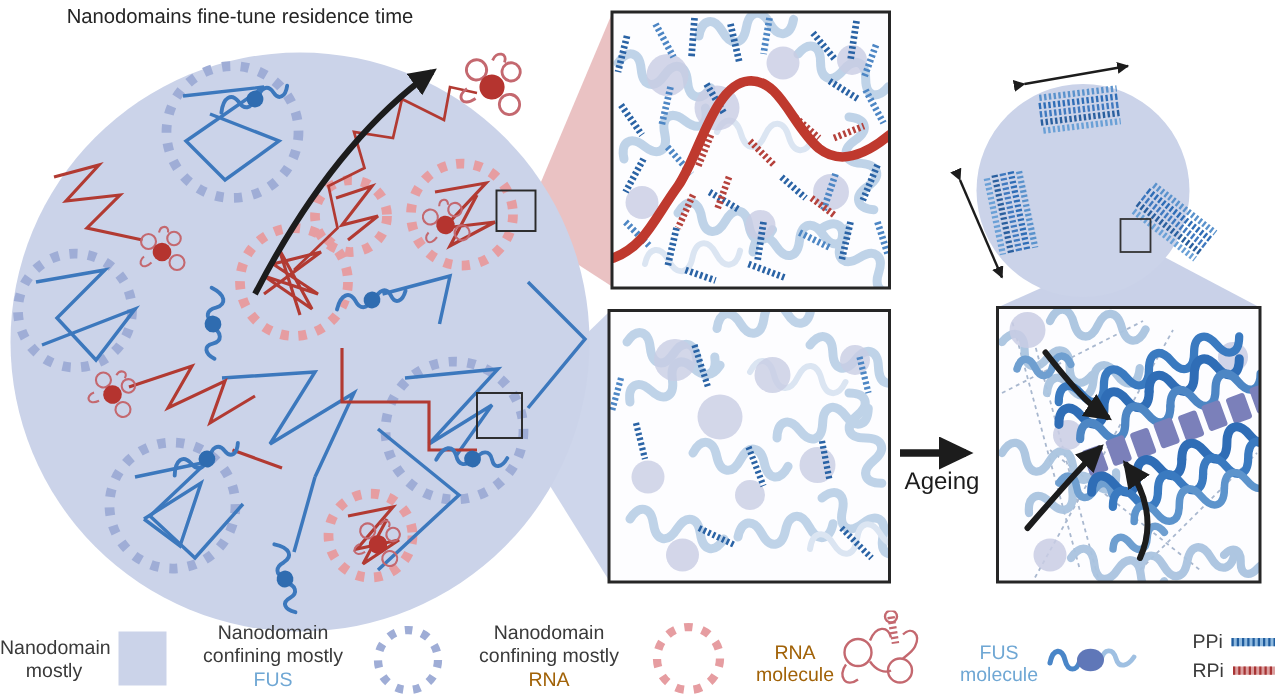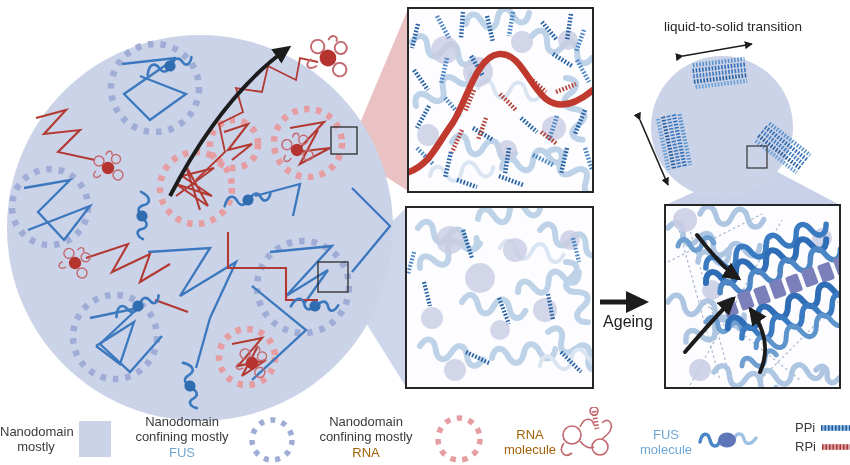--- a/index.html
+++ b/index.html
@@ -329,23 +329,23 @@
     </g>
     <g stroke="#1c1c1c" stroke-width="4" fill="none" stroke-linecap="round">
       <path d="M697,235 C715,258 726,270 738,278" marker-end="url(#ahB)"></path>
       <path d="M685,352 C704,330 718,314 733,299" marker-end="url(#ahB)"></path>
       <path d="M760,372 C770,350 764,328 751,310" marker-end="url(#ahB)"></path>
     </g>
   </g>
   <rect x="665" y="205" width="175" height="183" fill="none" stroke="#262626" stroke-width="2"></rect>
 </svg>
 
+<div class="t left-title">Nanodomains fine-tune residence time</div>
 <div class="t right-title">
   <br>
-  <span>liquid-to-solid transition</span>
 </div>
 <div class="t ageing">Ageing</div>
 
 <div>
   <div class="lg" style="left:0;top:424px;width:72px;">
     <span>Nanodomain</span><br>
     <span>mostly</span>
   </div>
   <div class="swatch"></div>
 

